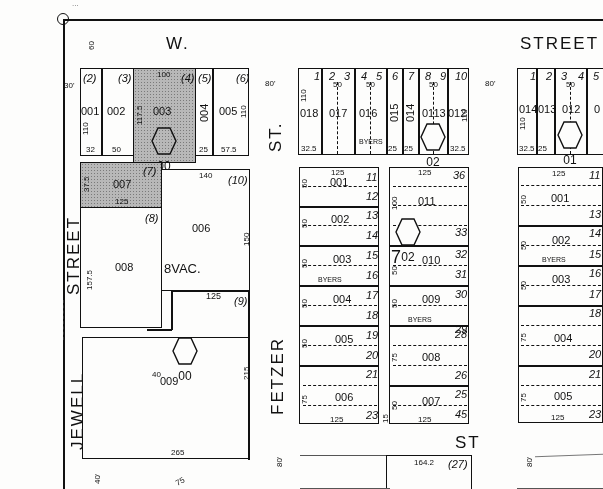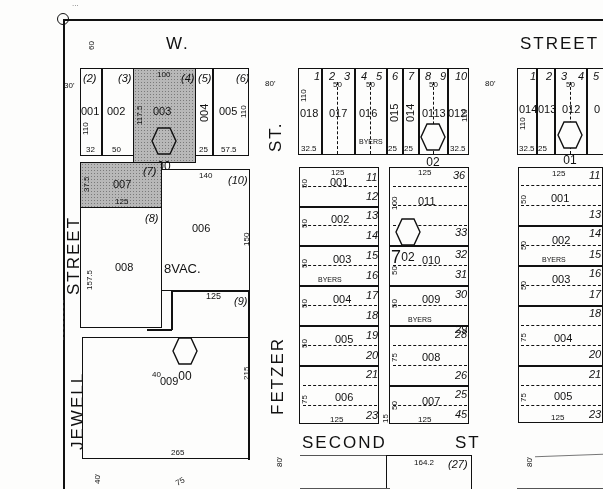--- a/index.html
+++ b/index.html
@@ -29,21 +29,20 @@
   <div class="line" style="left:64px;top:19px;width:539px;height:1.5px;"></div>
   <div class="abs" style="left:57px;top:13px;width:12px;height:12px;border:1.4px solid #111;border-radius:50%;box-sizing:border-box;"></div>
   <div class="line" style="left:63px;top:19px;width:1.5px;height:470px;"></div>
 
   <div class="street" style="left:166px;top:34px;">W.</div>
   <div class="street" style="left:520px;top:34px;">STREET</div>
   <div class="street vert" style="left:266px;top:152px;">ST.</div>
   <div class="street vert" style="left:64px;top:295px;">STREET</div>
   <div class="street vert" style="left:68px;top:450px;">JEWELL</div>
   <div class="street vert" style="left:268px;top:415px;">FETZER</div>
-  <div class="street" style="left:302px;top:433px;">SECOND</div>
   <div class="street" style="left:455px;top:433px;">ST</div>
 
   <div class="s vert" style="left:88px;top:50px;">60</div>
   <div class="s" style="left:64px;top:82px;">30'</div>
   <div class="s" style="left:265px;top:80px;">80'</div>
   <div class="s" style="left:485px;top:80px;">80'</div>
   <div class="s vert" style="left:94px;top:484px;">40'</div>
   <div class="s vert" style="left:276px;top:467px;">80'</div>
   <div class="s vert" style="left:526px;top:467px;">80'</div>
   <div class="s" style="left:176px;top:478px;transform:rotate(-30deg);">75</div>

